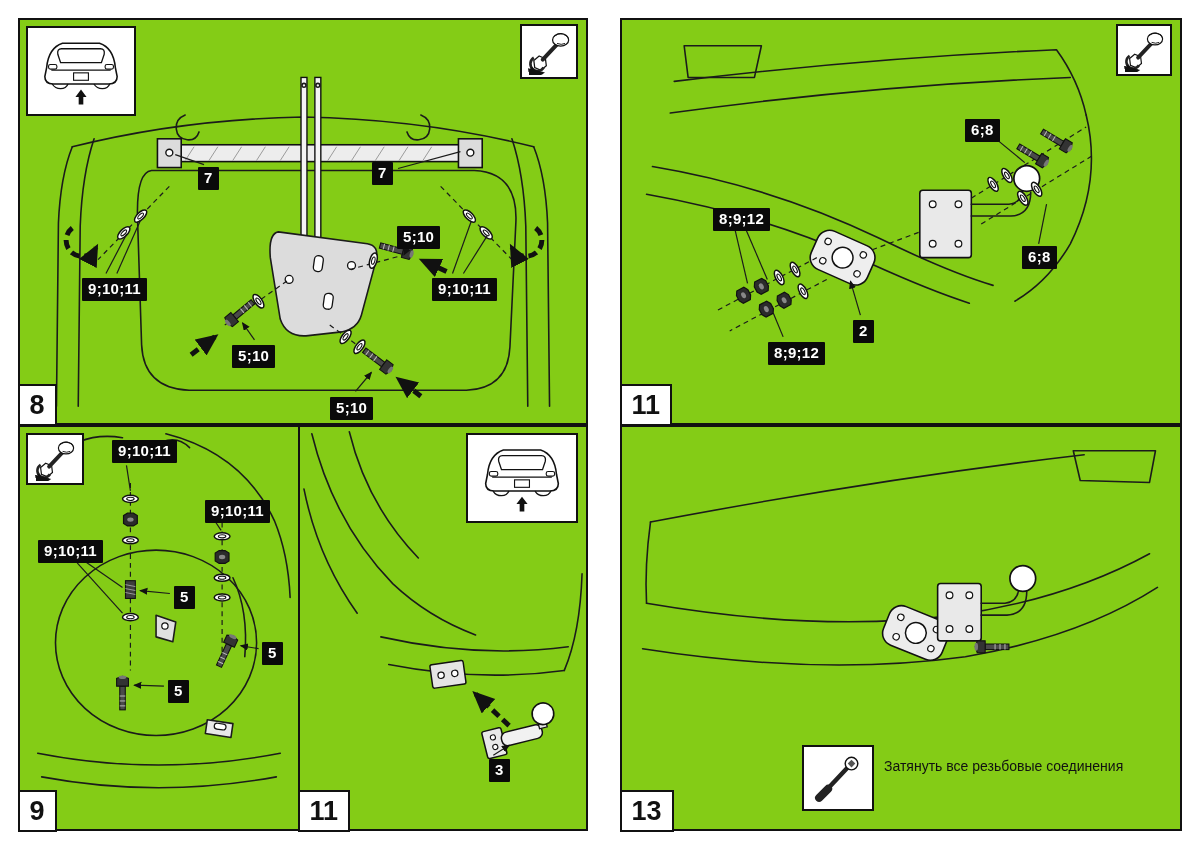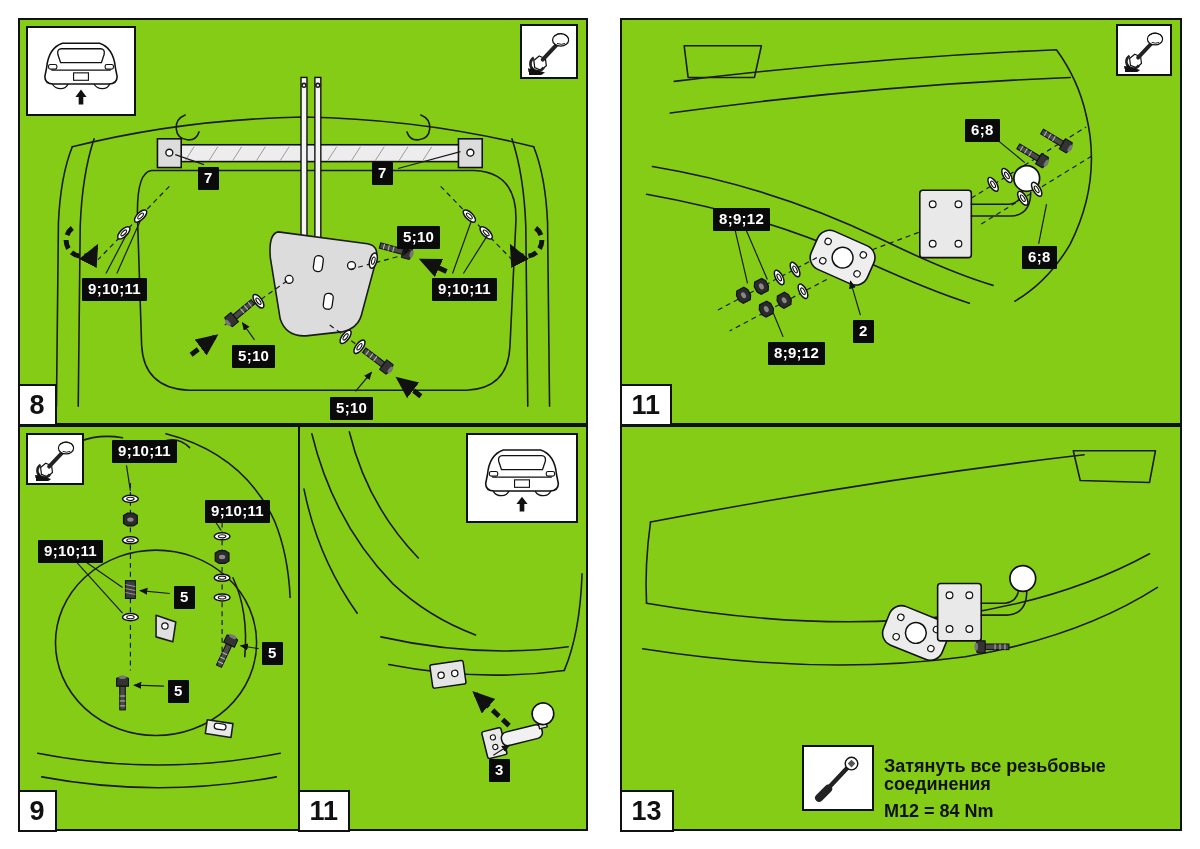--- a/index.html
+++ b/index.html
@@ -9,21 +9,21 @@
   .panel{position:absolute;border:2.5px solid #111;background:#84cc16}
   .art{position:absolute;left:0;top:0;width:100%;height:100%}
   .lbl{position:absolute;background:#0a0a0a;color:#fff;font-weight:bold;font-size:15px;line-height:18px;
        padding:2px 6px 3px;white-space:nowrap;z-index:5;border-radius:1px;letter-spacing:.3px}
   .stepbox{position:absolute;left:-2.5px;bottom:-2.5px;border:2.5px solid #111;background:#fff;color:#111;
        font-size:27px;font-weight:bold;line-height:1;padding:6px 10px 5px;z-index:6}
   .iconbox{position:absolute;border:2.5px solid #111;background:#fff;z-index:4;padding:2px}
   .iconbox svg{width:100%;height:100%;display:block}
   .notebox{position:absolute;border:2px solid #111;background:#fff;z-index:4;padding:4px}
   .notebox svg{width:100%;height:100%;display:block}
-  .notetext{position:absolute;z-index:4;color:#111;font-weight:bold;font-size:18px;line-height:18px}
+  .notetext{position:absolute;z-index:4;color:#111;font-weight:normal;font-size:14px;line-height:18px}
   .notetext .l2{margin-top:9px}
   .s{stroke:#1b1b1b;stroke-width:1.6;fill:none;stroke-linecap:round;stroke-linejoin:round}
   .sf{stroke:#1b1b1b;stroke-width:1.6;stroke-linejoin:round}
   .dash{stroke:#1b1b1b;stroke-width:1.2;fill:none;stroke-dasharray:5 4}
   .thick{stroke:#111;stroke-width:5;fill:none;stroke-dasharray:9 5;stroke-linecap:butt}
   .lead{stroke:#1b1b1b;stroke-width:1.2;fill:none}
 </style>
 </head>
 <body>
 
@@ -372,18 +372,17 @@
       <circle cx="404" cy="153" r="13" fill="#fff" stroke="#111" stroke-width="1.7"></circle>
     </svg>
 
     <div class="notebox" style="left:180px;top:318px;width:72px;height:66px">
       <svg viewBox="0 0 66 60">
           <use href="#torquewrench"></use>
         </svg>
     </div>
     <div class="notetext" style="left:262px;top:330px">
       <div>Затянуть все резьбовые соединения</div>
-      <div class="l2">М12 = 84 Nm</div>
     </div>
     <div class="stepbox">13</div>
   </div>
 
 </div>
 
 </body></html>

